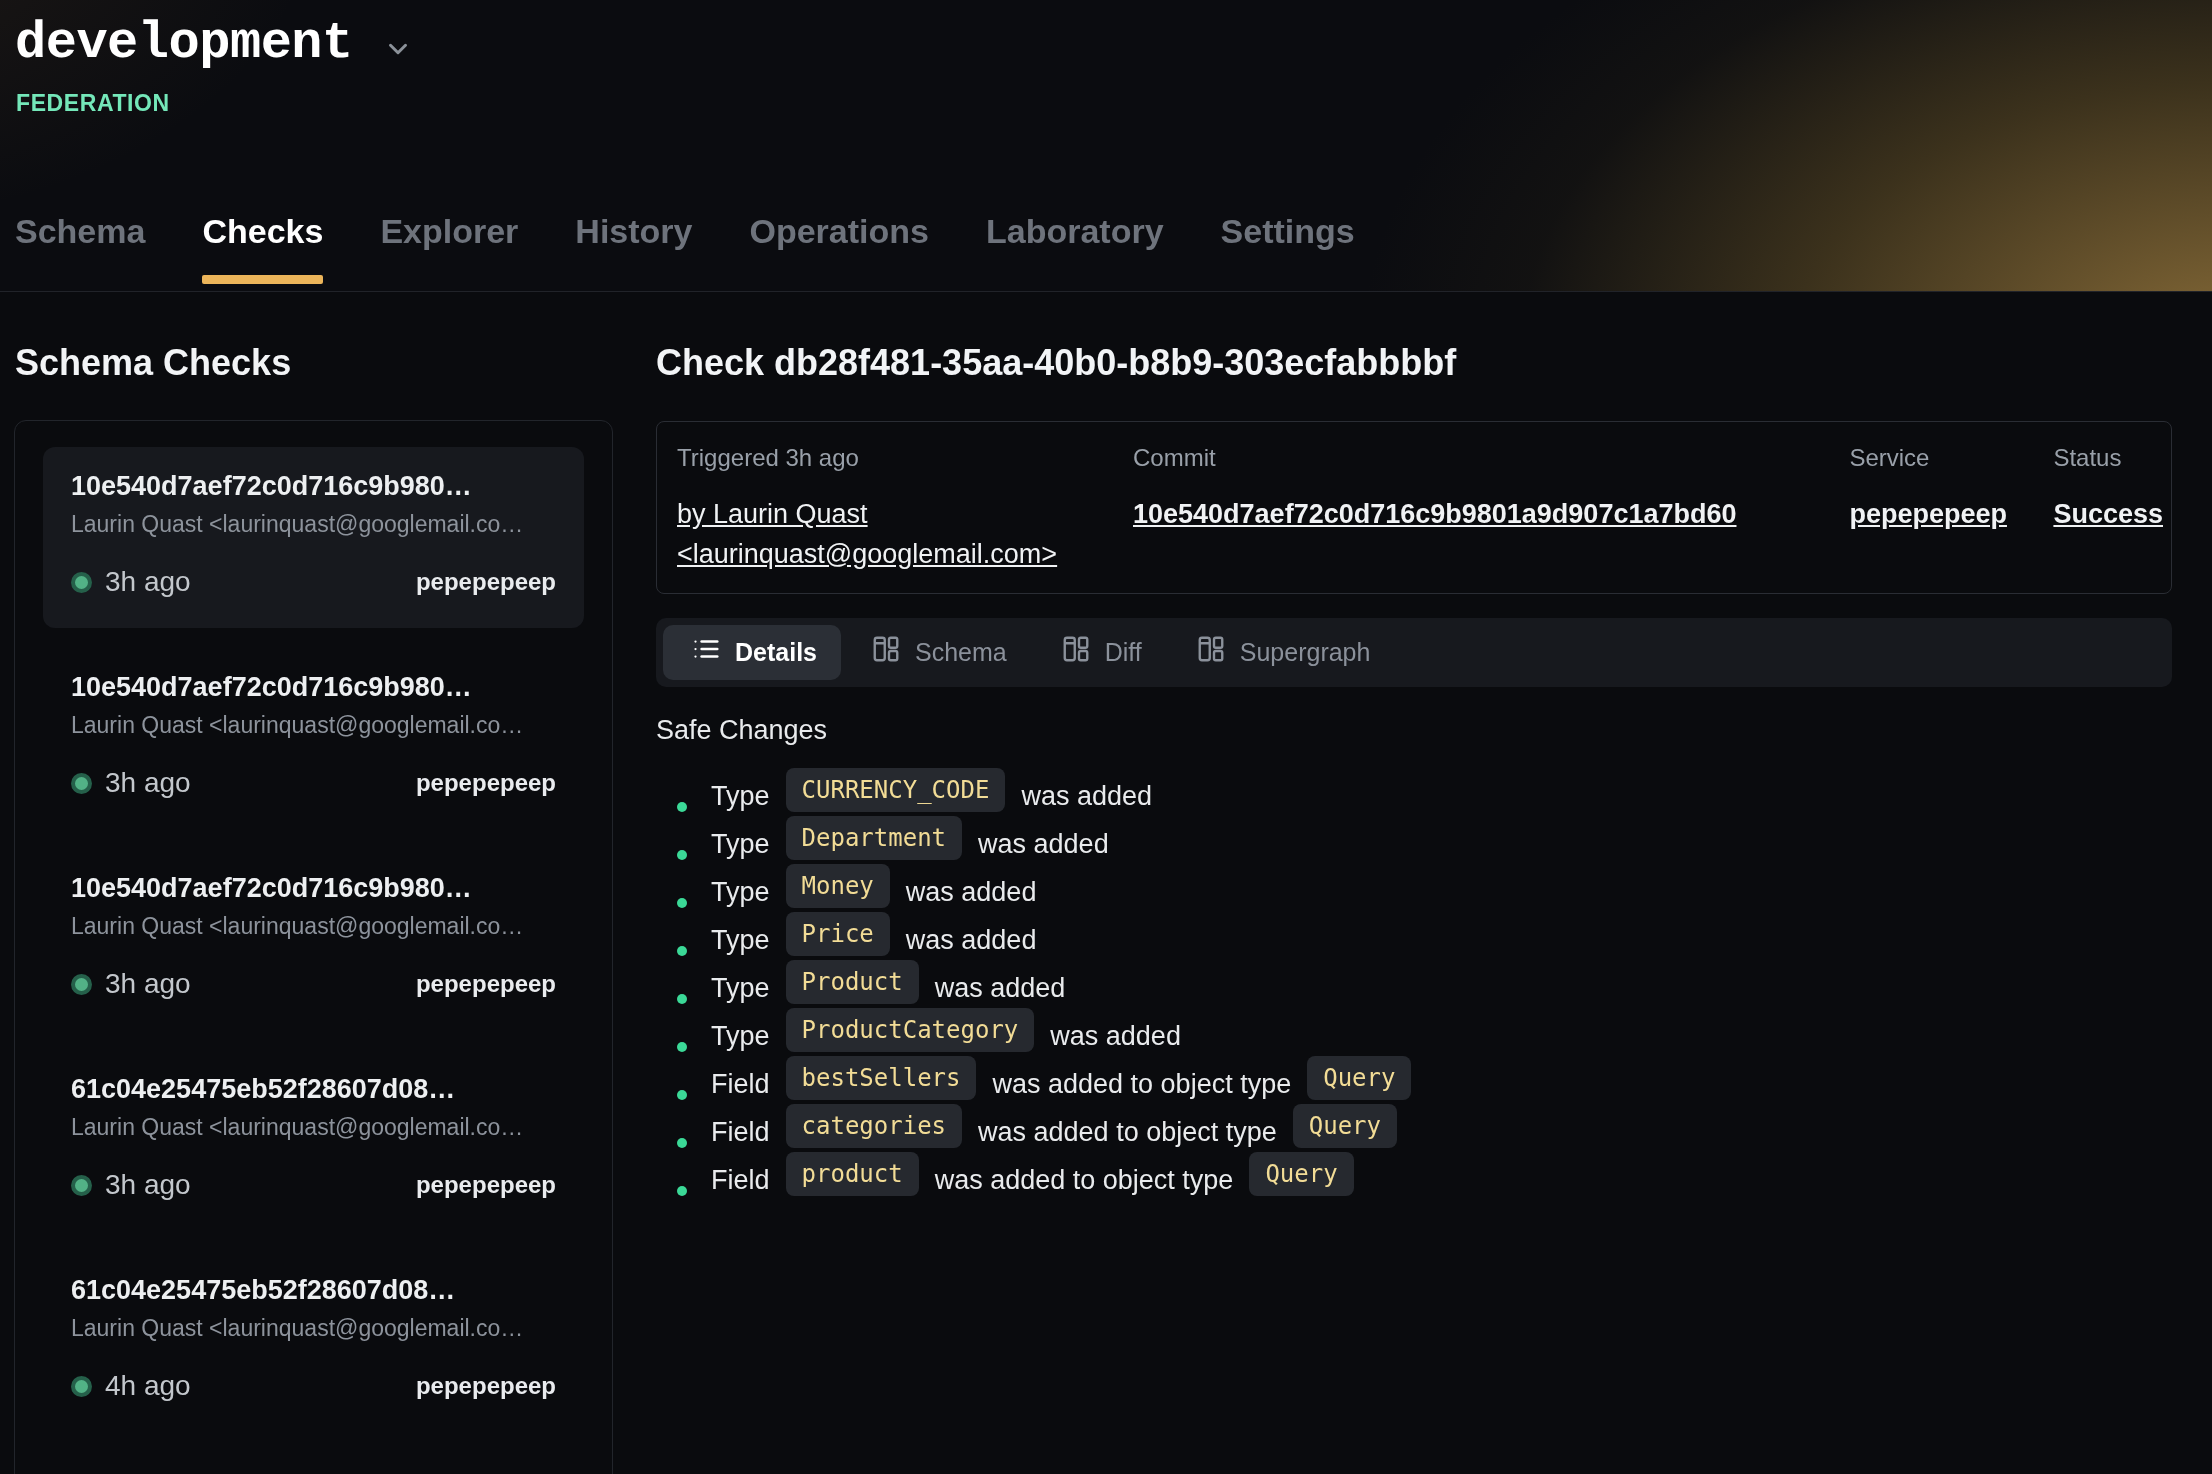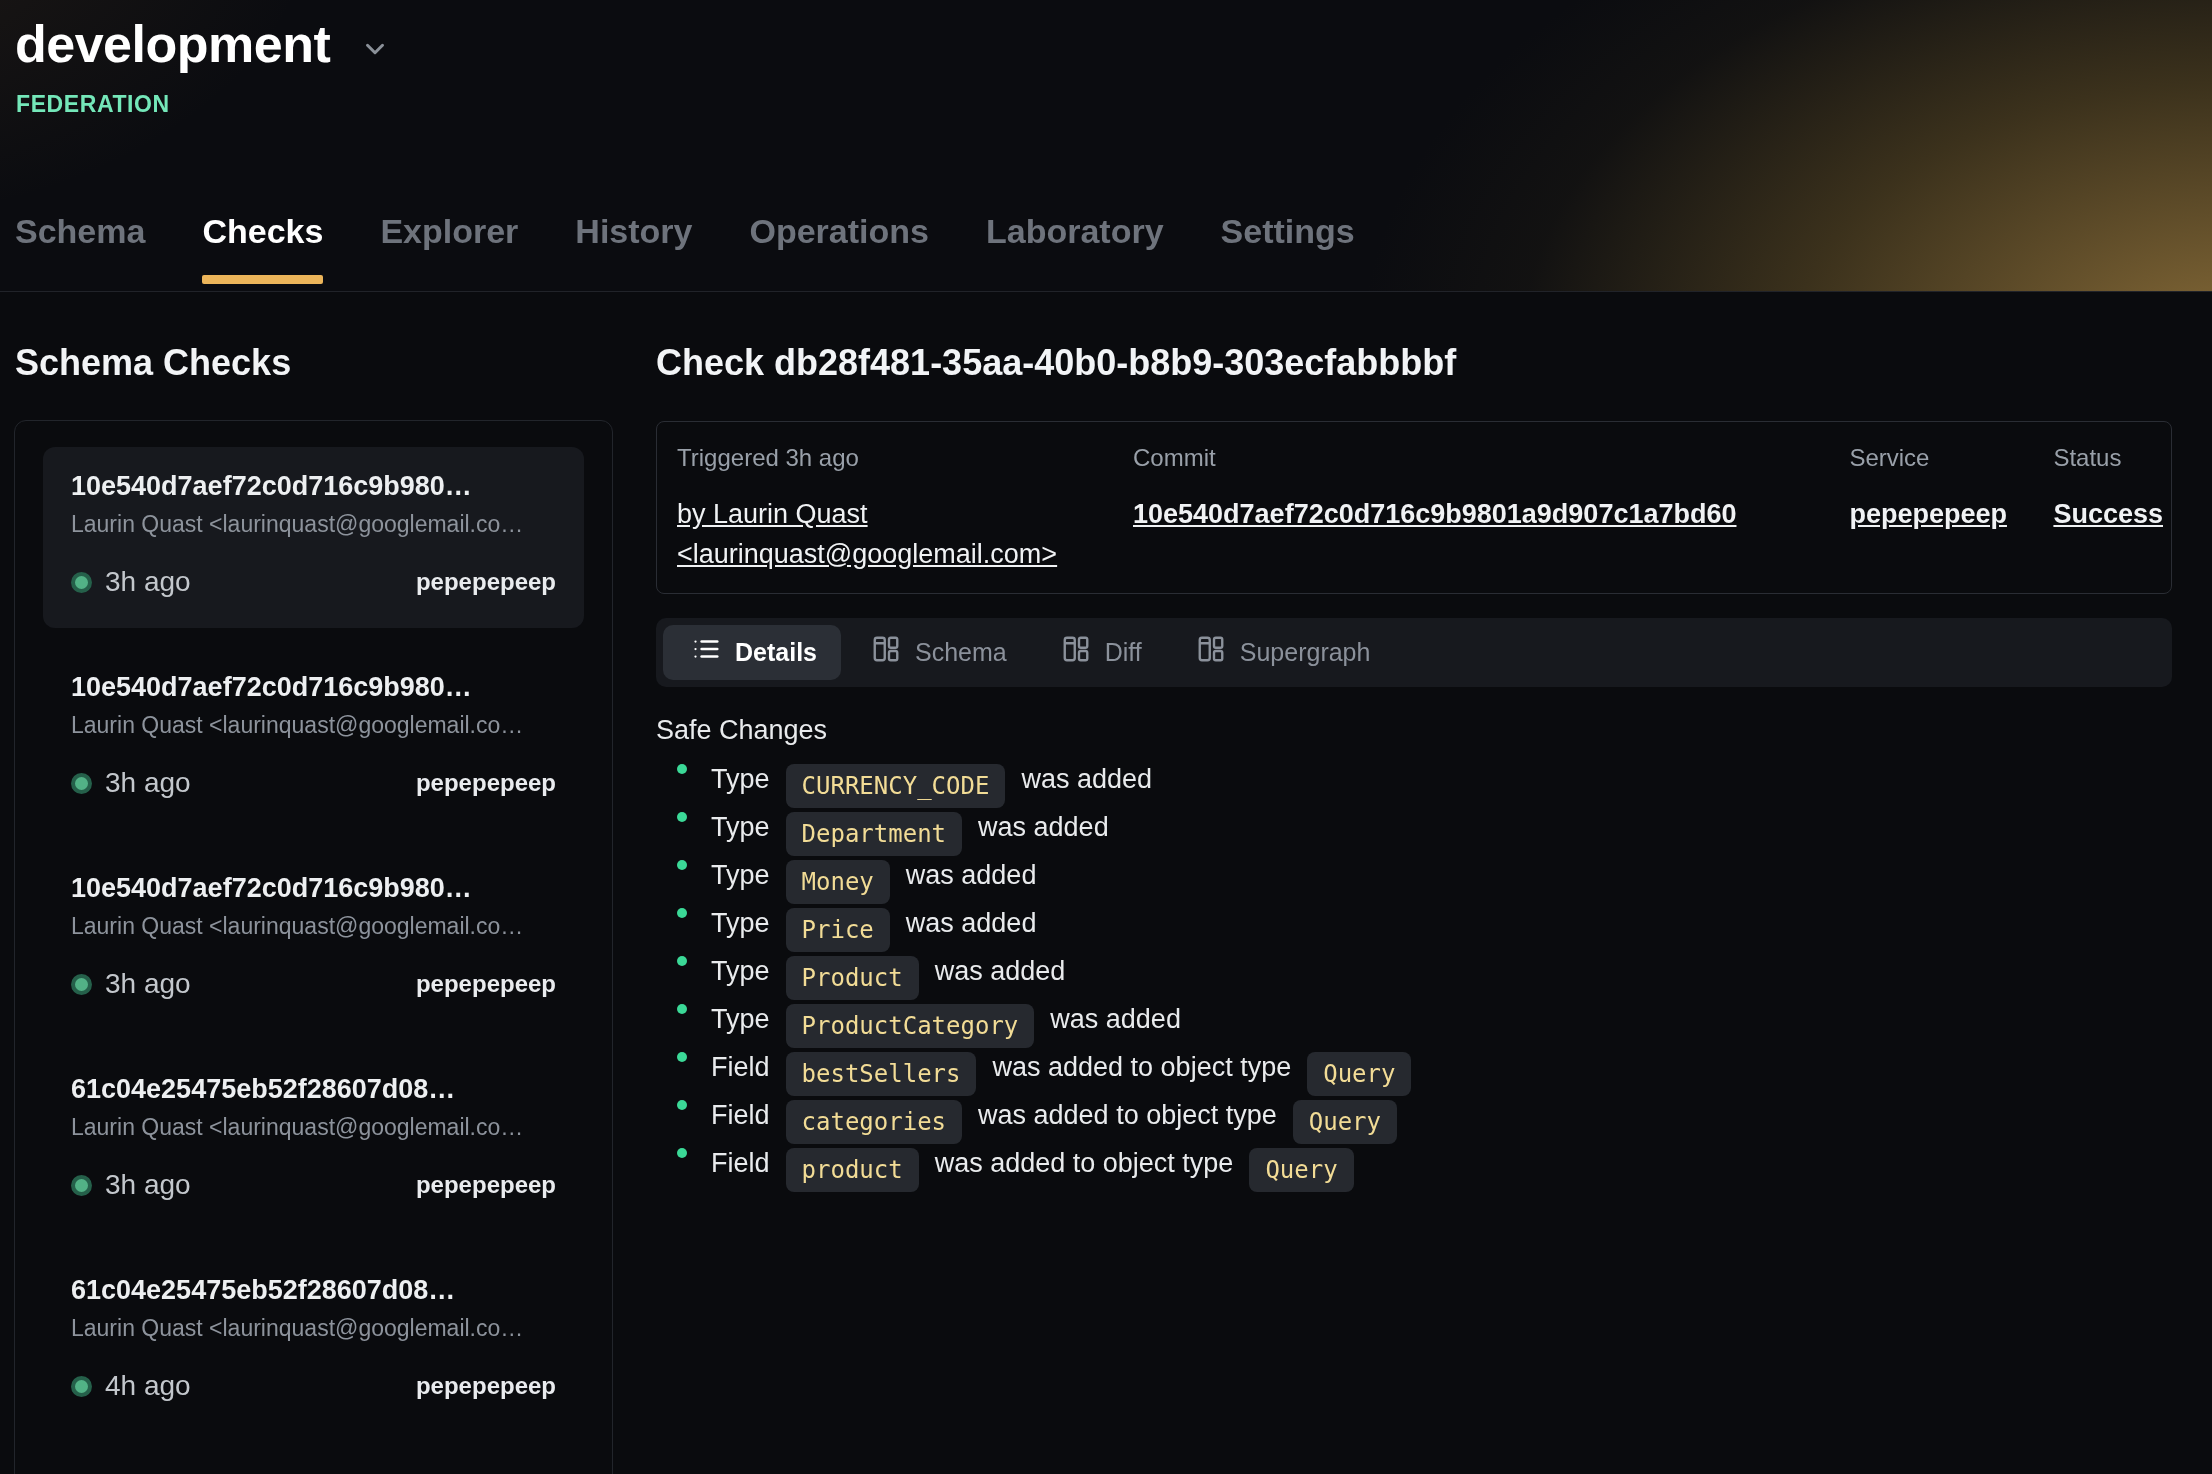--- a/index.html
+++ b/index.html
@@ -14,21 +14,21 @@
 
   
   header {
     position:relative; height:292px;
     background:
       radial-gradient(1150px 700px at 101% 120%, rgba(236,184,88,0.55) 0%, rgba(172,136,56,0.30) 38%, rgba(70,58,28,0.12) 62%, rgba(0,0,0,0) 76%),
       radial-gradient(820px 520px at -8% -30%, rgba(112,82,46,0.20), rgba(0,0,0,0) 60%),
       #0b0c10;
     border-bottom:1px solid #212329;
   }
-  .title-row { display:flex; align-items:center; gap:30px; padding:14px 0 0 15px; }
+  .title-row { display:flex; align-items:center; gap:30px; padding:14px 0 0 15px;font-family:Liberation Mono, monospace; }
   .project-title { margin:0; font-size:52px; font-weight:700; color:#ffffff; letter-spacing:-0.5px; }
   .chevron { margin-top:10px; cursor:pointer; display:flex; }
   .fed-badge { margin:17px 0 0 16px; font-size:23px; font-weight:700; letter-spacing:0.6px; color:#74e7b9; }
   .tabs { position:absolute; bottom:0; left:15px; display:flex; gap:57px; }
   .tab { position:relative; font-size:34px; font-weight:700; color:#6e737c; padding-bottom:40px; cursor:pointer; white-space:nowrap; }
   .tab.active { color:#ffffff; }
   .tab.active::after {
     content:""; position:absolute; left:0; right:0; bottom:7px; height:9px;
     background:#ecb55a; border-radius:2px;
   }
@@ -73,21 +73,21 @@
   }
   .dtab {
     display:flex; align-items:center; gap:14px; padding:0 24px; height:55px;
     border-radius:10px; color:#8b919b; font-size:25px; cursor:pointer; white-space:nowrap;
   }
   .dtab.active { background:#2b2f36; color:#ffffff; font-weight:600;padding-left:28px; }
   .dtab svg { flex:none; }
 
   .section-title { margin:28px 0 0; font-size:27px; font-weight:500; color:#e9ebed; }
   .changes { list-style:none; margin:18px 0 0; padding:0; }
-  .changes li { display:flex; align-items:flex-start; height:48px; }
+  .changes li { display:flex; align-items:flex-end; height:48px; }
   .bullet { width:10px; height:10px; border-radius:50%; background:#3bd997; margin:0 24px 0 21px; flex:none; }
   .chg-kind { font-size:27px; color:#e9ebed; }
   .code-badge {
     margin-left:16px; background:#26292f; border-radius:8px; padding:0 16px;
     height:44px; line-height:44px; font-family:"DejaVu Sans Mono", monospace;
     font-size:24px; color:#f2dc96; white-space:nowrap;
   }
   .chg-suffix { margin-left:16px; font-size:27px; color:#e9ebed; }
 </style>
 </head>

